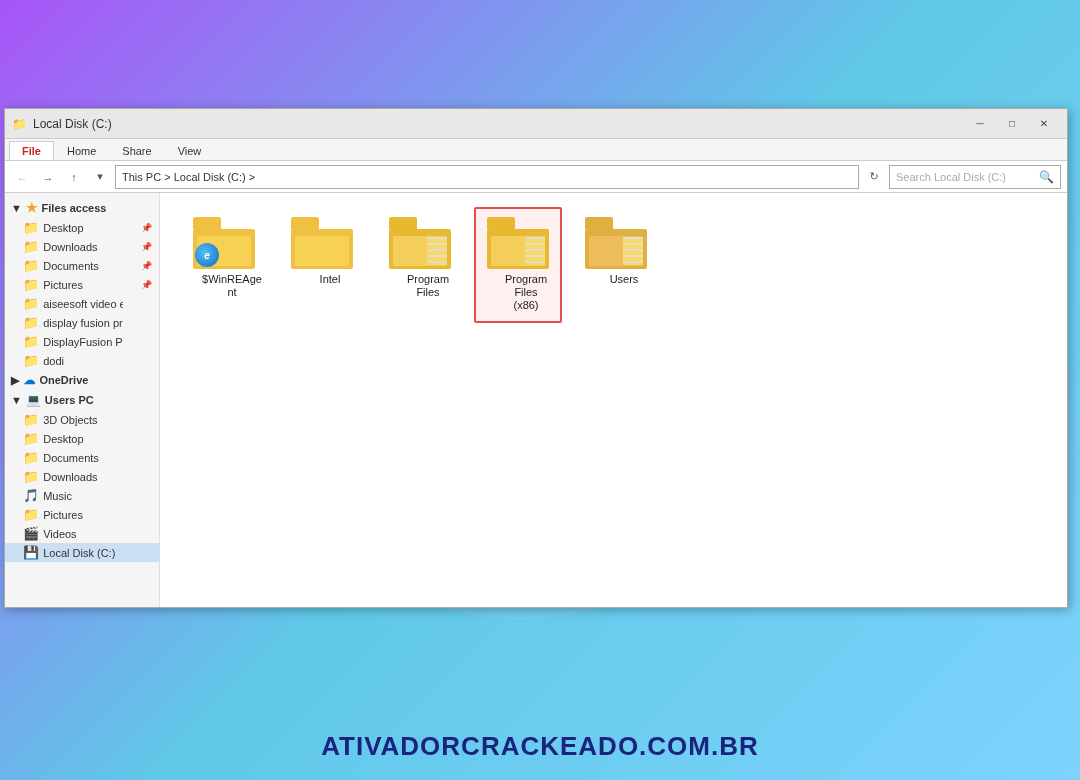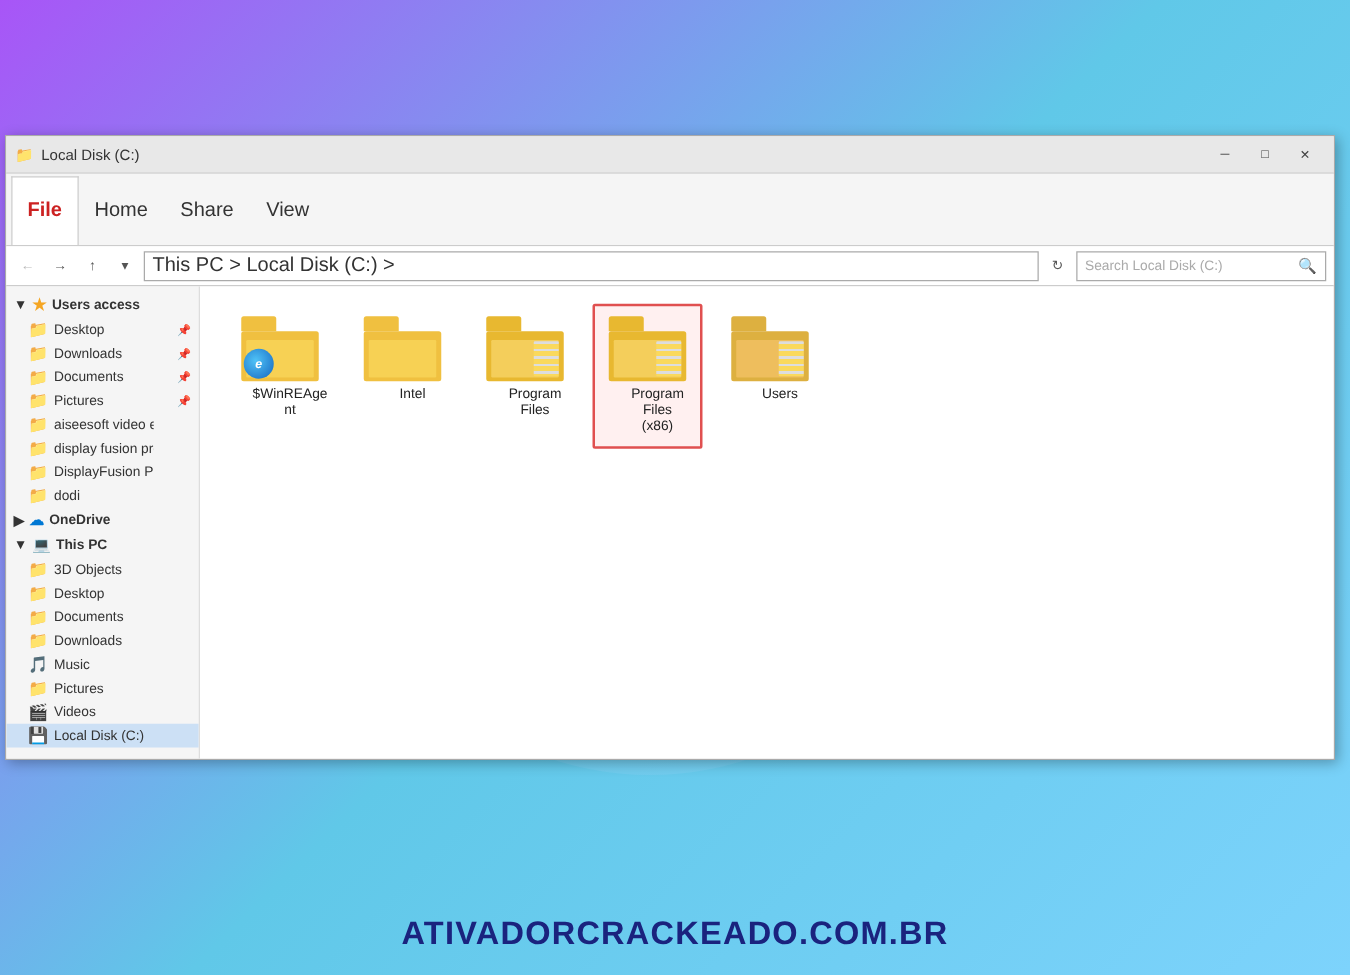--- a/index.html
+++ b/index.html
@@ -92,22 +92,22 @@
     .ribbon {
       background: #f5f5f5;
       border-bottom: 1px solid #ccc;
     }
     .ribbon-tabs {
       display: flex;
       padding: 2px 4px 0;
       gap: 0;
     }
     .ribbon-tab {
-      padding: 18px 12px;
-      font-size: 16px;
+      padding: 3px 12px;
+      font-size: 11px;
       color: #333;
       cursor: pointer;
       border: 1px solid transparent;
       border-bottom: none;
       background: transparent;
     }
     .ribbon-tab.active {
       background: white;
       border-color: #ccc;
       color: #cc2222;
@@ -133,28 +133,28 @@
       border-radius: 2px;
       background: transparent;
       border: none;
     }
     .nav-btn.disabled { color: #bbb; cursor: default; }
     .address-path {
       flex: 1;
       height: 24px;
       border: 1px solid #aaa;
       padding: 0 6px;
-      font-size: 16px;
+      font-size: 11px;
       color: #333;
       display: flex;
       align-items: center;
       background: white;
     }
     .search-box {
-      width: 200px;
+      width: 172px;
       height: 24px;
       border: 1px solid #aaa;
       padding: 0 6px;
       font-size: 11px;
       color: #999;
       display: flex;
       align-items: center;
       justify-content: space-between;
       background: white;
     }
@@ -356,21 +356,21 @@
     </div>
   </div>
 
   <div class="main-content">
 
     <div class="sidebar">
 
       <div class="sidebar-section-header">
         <span>▼</span>
         <span style="color:#f5a623; font-size:13px;">★</span>
-        <span>Users access</span>
+        <span>Files access</span>
       </div>
 
       <div class="sidebar-item">
         <span style="color:#1565c0; font-size:13px;">📁</span>
         <span>Desktop</span>
         <span class="pin-icon">📌</span>
       </div>
       <div class="sidebar-item">
         <span style="color:#2196f3; font-size:13px;">📁</span>
         <span>Downloads</span>
@@ -405,21 +405,21 @@
 
       <div class="sidebar-section-header">
         <span>▶</span>
         <span style="color:#0078d4; font-size:12px;">☁</span>
         <span>OneDrive</span>
       </div>
 
       <div class="sidebar-section-header">
         <span>▼</span>
         <span style="font-size:12px;">💻</span>
-        <span>This PC</span>
+        <span>Users PC</span>
       </div>
 
       <div class="sidebar-item">
         <span style="font-size:13px;">📁</span>
         <span>3D Objects</span>
       </div>
       <div class="sidebar-item">
         <span style="color:#1565c0; font-size:13px;">📁</span>
         <span>Desktop</span>
       </div>

